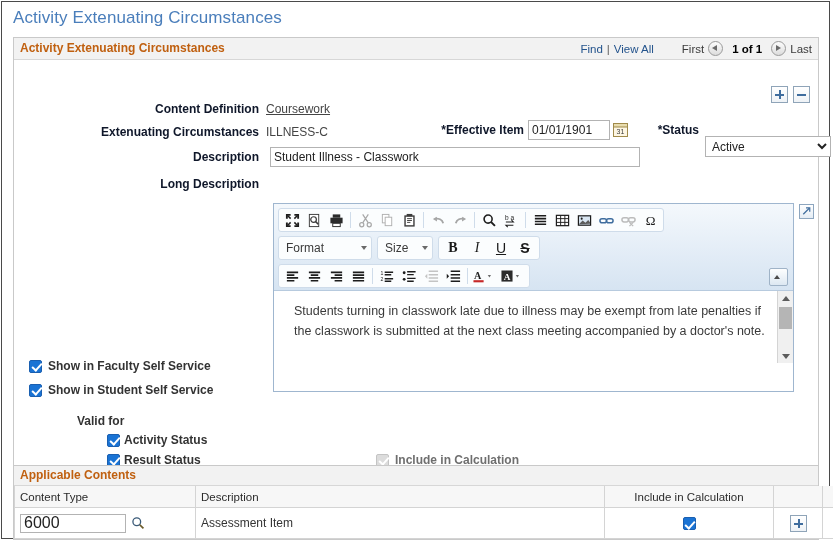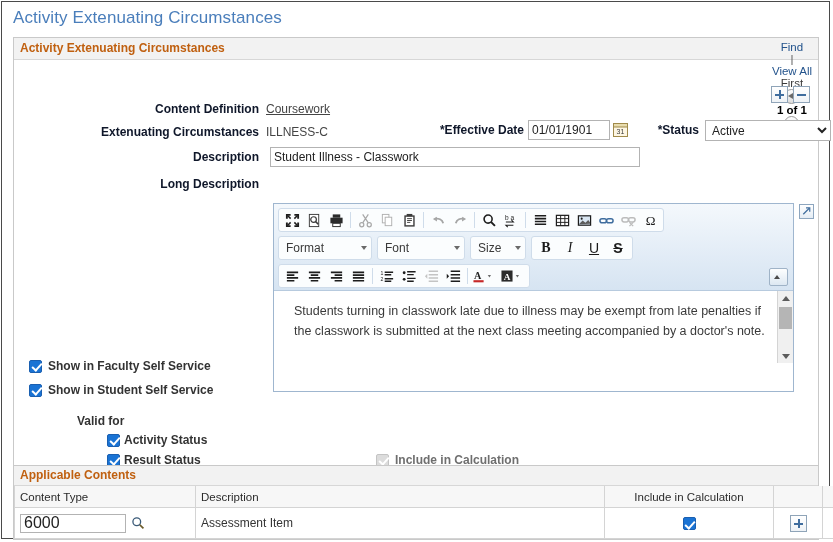--- a/index.html
+++ b/index.html
@@ -56,21 +56,20 @@
     white-space: nowrap;
   }
   .nav-area {
     position: absolute;
     right: 6px; top: 3px;
     display: flex;
     align-items: center;
     gap: 0;
     font-size: 11.5px;
     white-space: nowrap;
-    flex-direction: column;
   }
   .nav-link {
     color: #23538c;
     text-decoration: none;
     cursor: pointer;
   }
   .nav-sep { color: #5a5a5a; margin: 0 4px; }
   .nav-spacer { display:inline-block; width: 28px; }
   .nav-txt { color: #3b3b3b; }
   .nav-count { font-weight: bold; color: #000; margin: 0 5px; }
@@ -149,20 +148,21 @@
   select.selfield {
     position: absolute;
     border: 1px solid #b3b3b3;
     background: #fff;
     box-sizing: border-box;
     font-family: "Liberation Sans", sans-serif;
     font-size: 12px;
     color: #222;
     padding: 1px 2px;
     height: 21px;
+    margin-top: 16px;
   }
   .cal-icon {
     position: absolute;
     width: 15px; height: 15px;
     cursor: pointer;
   }
 
   
   .rte {
     position: absolute;
@@ -457,21 +457,21 @@
         <span class="pm-btn pm-plus"></span>
         <span class="pm-btn pm-minus"></span>
       </div>
 
       <div class="lbl" style="left:60px; top:42px; width:185px;">Content Definition</div>
       <div class="val" style="left:252px; top:42px;text-decoration:underline;">Coursework</div>
 
       <div class="lbl" style="left:60px; top:65px; width:185px;">Extenuating Circumstances</div>
       <div class="val" style="left:252px; top:65px;">ILLNESS-C</div>
 
-      <div class="lbl" style="left:330px; top:63px; width:180px;">*Effective Date</div>
+      <div class="lbl" style="left:330px; top:63px; width:180px;">*Effective Item</div>
       <input class="txtfield" style="left: 514px; top: 60px; width: 82px; height: 20px;" value="01/01/1901">
       <span class="cal-icon" style="left:599px; top:62px;">
         <svg width="15" height="15" viewBox="0 0 15 15">
           <rect x="0.5" y="1.5" width="14" height="13" fill="#fdf6e3" stroke="#a08a4a"></rect>
           <rect x="0.5" y="1.5" width="14" height="3.5" fill="#e8dcae" stroke="#a08a4a"></rect>
           <text x="7.5" y="12" font-size="7" text-anchor="middle" fill="#3a3a3a" font-family="Liberation Sans, sans-serif">31</text>
         </svg>
       </span>
 
       <div class="lbl" style="left:575px; top:63px; width:110px;">*Status</div>
@@ -594,24 +594,20 @@
                 <svg width="15" height="15" viewBox="0 0 16 16">
                   <text x="8" y="13" font-size="14" text-anchor="middle" fill="#1d1d1d" font-family="Liberation Serif, serif">Ω</text>
                 </svg>
               </div>
             </div>
           </div>
 
           <div class="tb-row">
             <div class="tb-combo" style="width:94px;">
               <span>Format</span>
-              <span class="combo-caret"></span>
-            </div>
-            <div class="tb-combo" style="width:88px;">
-              <span>Font</span>
               <span class="combo-caret"></span>
             </div>
             <div class="tb-combo" style="width:56px;">
               <span>Size</span>
               <span class="combo-caret"></span>
             </div>
             <div class="tb-group" style="height:24px;">
               <div class="fmt-btn" style="font-weight:bold; font-family:'Liberation Serif', serif;">B</div>
               <div class="fmt-btn" style="font-style:italic; font-family:'Liberation Serif', serif;">I</div>
               <div class="fmt-btn" style="text-decoration:underline;">U</div>

